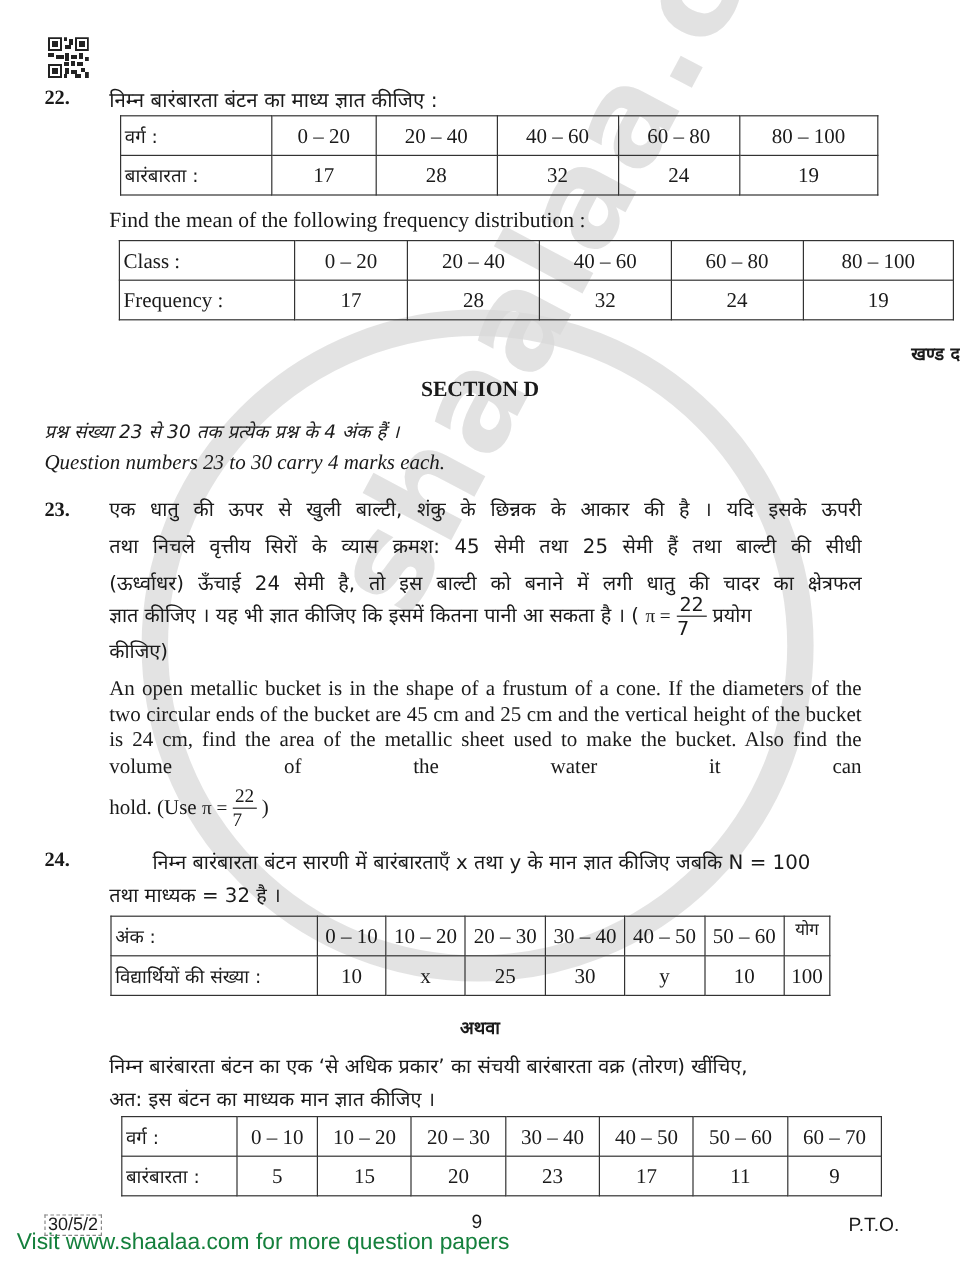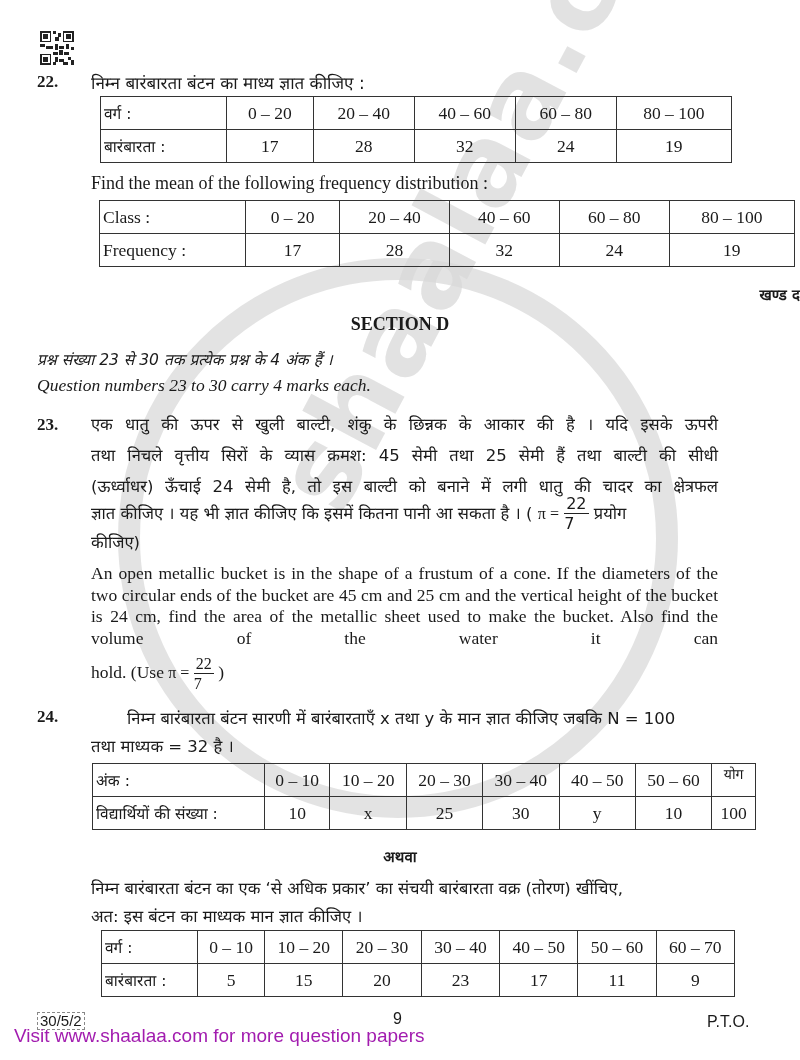--- a/index.html
+++ b/index.html
@@ -56,21 +56,21 @@
   .center { position: absolute; left: 0; width: 800px; text-align: center; }
   .frac { display: inline-block; vertical-align: middle; text-align: left; line-height: 1; font-size: 16px; }
   .frac .num { display: block; border-bottom: 1px solid #222; padding: 0 2px 1px; }
   .frac .den { display: block; padding-top: 2px; }
   .footer-code {
     position: absolute; left: 37px; top: 1012px; border: 1px dashed #888;
     font-family: "Liberation Sans", sans-serif; font-size: 15px; padding: 0 2px; line-height: 16px;
   }
   .footer-page { position: absolute; left: 393px; top: 1010px; font-family: "Liberation Sans", sans-serif; font-size: 16px; }
   .footer-pto { position: absolute; left: 707px; top: 1013px; font-family: "Liberation Sans", sans-serif; font-size: 16px; }
-  .footer-visit { position: absolute; left: 14px; top: 1025px; font-family: "Liberation Sans", sans-serif; font-size: 19px; color: #a21caf; }
+  .footer-visit { position: absolute; left: 14px; top: 1025px; font-family: "Liberation Sans", sans-serif; font-size: 19px; color: #15803d; }
 </style>
 </head>
 <body>
 
 <div class="watermark"></div>
 <div class="watermark-text">shaalaa.com</div>
 
 <div class="content">
 
   <svg class="qr" viewBox="0 0 21 21" shape-rendering="crispEdges">
@@ -180,21 +180,21 @@
       <span class="num">22</span>
       <span class="den">7</span>
     </span>
     <span>)</span>
   </div>
 
   <div class="qnum" style="top:707px;">24.</div>
   <div class="line" style="top:706px; font-size:16.5px;margin-left:36px;">निम्न बारंबारता बंटन सारणी में बारंबारताएँ x तथा y के मान ज्ञात कीजिए जबकि N = 100</div>
   <div class="line" style="top:734px; font-size:16.5px;">तथा माध्यक = 32 है ।</div>
 
-  <table class="t" style="left:92px; top:763px; width:664px;">
+  <table class="t" style="left:92px; top:763px; width:600px;">
     <tbody>
         <tr>
       <td class="lbl" style="width:164px;">अंक :</td>
       <td>0 – 10</td>
       <td>10 – 20</td>
       <td>20 – 30</td>
       <td>30 – 40</td>
       <td>40 – 50</td>
       <td>50 – 60</td>
       <td style="font-family:'DejaVu Sans',sans-serif; font-size:14px; vertical-align:top;">योग</td>

